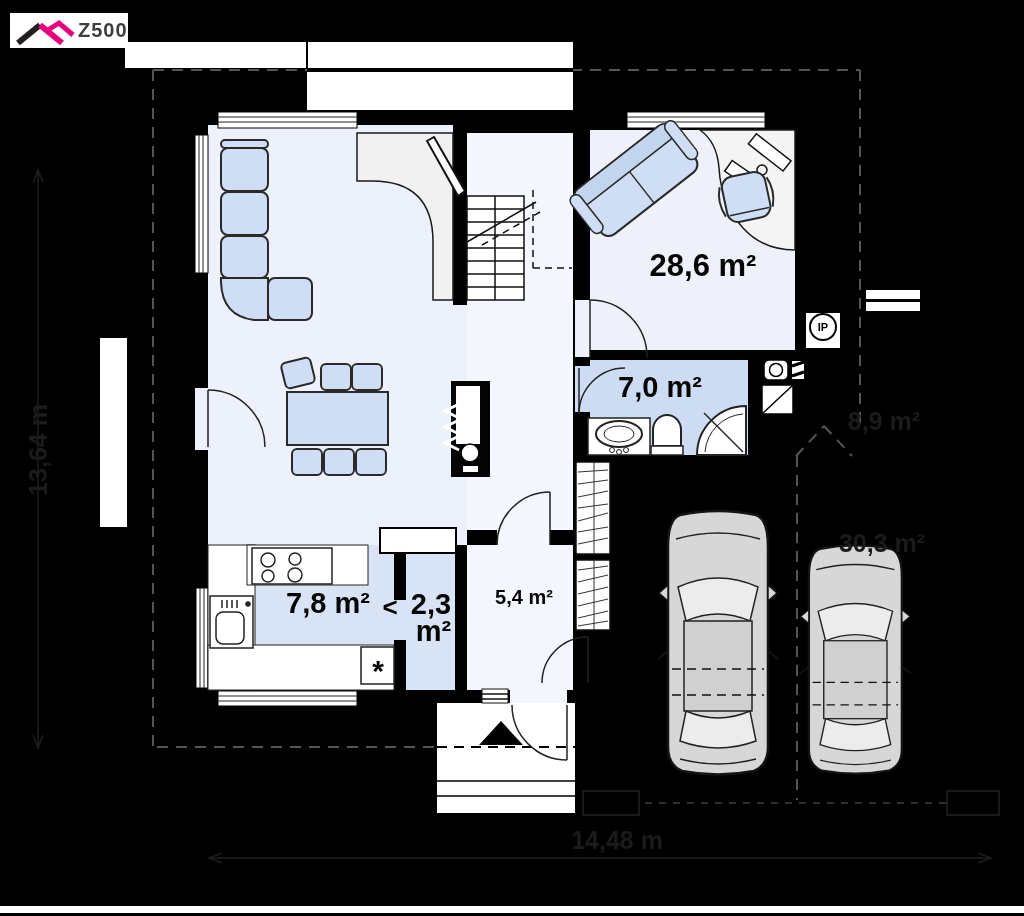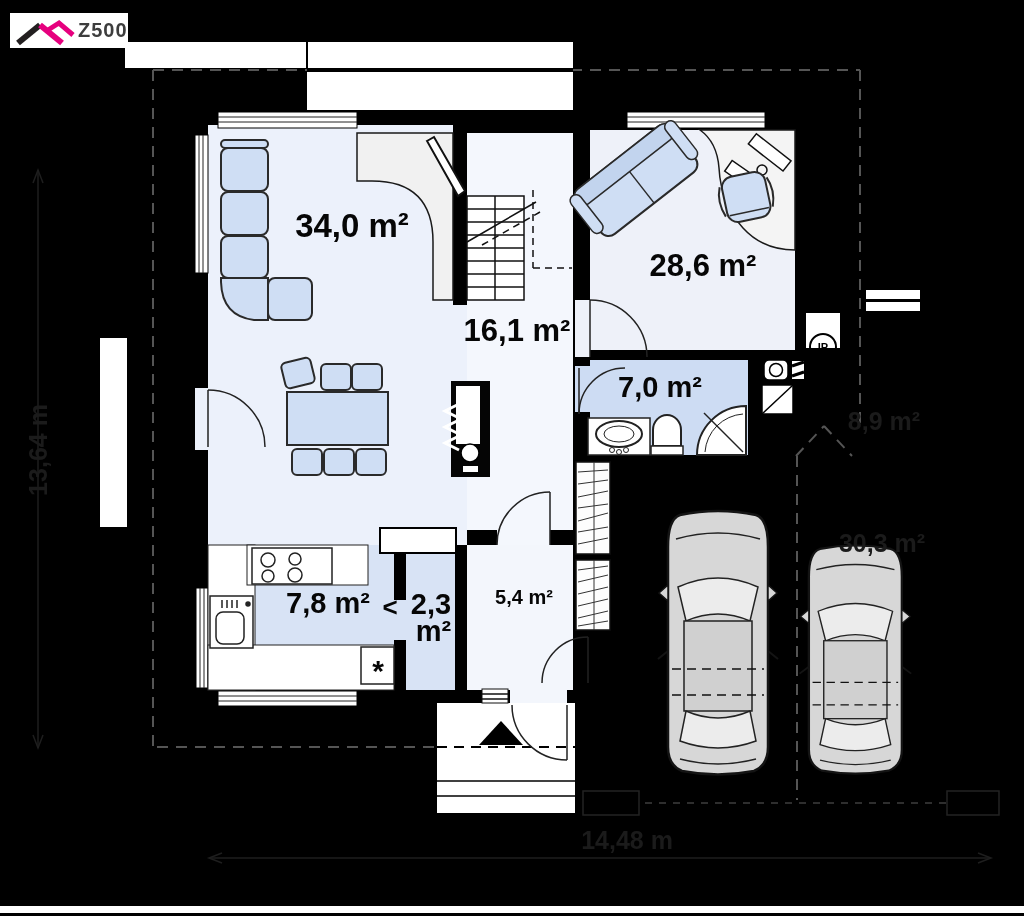--- a/index.html
+++ b/index.html
@@ -8,21 +8,21 @@
   .abs{position:absolute;}
   .white{background:#fff;}
   .lbl{position:absolute;transform:translate(-50%,-50%);font-weight:bold;color:#060606;
        white-space:nowrap;letter-spacing:0px;}
   .ghost{color:#1b1b1b;}
   #logo-box{left:10px;top:13px;width:118px;height:35px;background:#fff;display:flex;
             align-items:center;gap:2px;padding-left:4px;box-sizing:border-box;}
   #logo-text{font-weight:bold;font-size:20px;color:#3d3d3d;letter-spacing:1px;}
   #band-divider{left:306px;top:42px;width:2px;height:26px;background:#000;}
   #ip-box{left:806px;top:313px;width:34px;height:35px;background:#fff;}
-  #ip-circle{width:24px;height:24px;border:2px solid #000;border-radius:50%;margin:20px auto;
+  #ip-circle{width:24px;height:24px;border:2px solid #000;border-radius:50%;margin:0 auto;
              display:flex;align-items:center;justify-content:center;font-size:11px;font-weight:bold;color:#000;}
   .two-line{line-height:27px;text-align:right;}
   svg{position:absolute;left:0;top:0;}
 </style>
 </head>
 <body>
 
 <div id="stage">
 
   <svg width="1024" height="916" viewBox="0 0 1024 916">
@@ -323,38 +323,36 @@
     <svg width="62" height="32" viewBox="0 0 62 32" style="position:static;">
       <polyline points="4,28 26,10" stroke="#231f20" stroke-width="6" fill="none"></polyline>
       <polyline points="26,10 48,28" stroke="#e6007e" stroke-width="6" fill="none"></polyline>
       <polyline points="34,15 45,8 59,20" stroke="#e6007e" stroke-width="5" fill="none"></polyline>
     </svg>
     <span id="logo-text">Z500</span>
   </div>
 
   <div class="abs" id="band-divider"></div>
 
-  <div class="lbl" style="left:352px;top:226px;font-size:33px;">34,0 m²</div>
   <div class="lbl" style="left:703px;top:266px;font-size:31px;">28,6 m²</div>
-  <div class="lbl" style="left:517px;top:331px;font-size:31px;">16,1 m²</div>
   <div class="lbl" style="left:660px;top:387px;font-size:29px;">7,0 m²</div>
   <div class="lbl" style="left:328px;top:603px;font-size:29px;">7,8 m²</div>
   <div class="lbl" style="left:524px;top:597px;font-size:20px;">5,4 m²</div>
   <div class="lbl two-line" style="left:431px;top:618px;font-size:29px;">
     <div>2,3</div>
     <div>m²</div>
   </div>
 
   <div class="lbl" style="left:390px;top:607px;font-size:26px;">&lt;</div>
   <div class="lbl" style="left:378px;top:671px;font-size:30px;">*</div>
 
   <div class="abs" id="ip-box">
     <div id="ip-circle">IP</div>
   </div>
 
   <div class="lbl ghost" style="left:884px;top:374px;font-size:25px;margin-top:47px;">8,9 m²</div>
   <div class="lbl ghost" style="left:882px;top:503px;font-size:25px;margin-top:40px;">30,3 m²</div>
-  <div class="lbl ghost" style="left:617px;top:840px;font-size:25px;margin-left:10px;">14,48 m</div>
+  <div class="lbl ghost" style="left:617px;top:840px;font-size:25px;">14,48 m</div>
   <div class="lbl ghost" style="left:38px;top:450px;font-size:25px;transform:translate(-50%,-50%) rotate(-90deg);">13,64 m</div>
 
   <div class="abs white" style="left:0;top:906px;width:1024px;height:7px;"></div>
 
 </div>
 
 </body></html>

